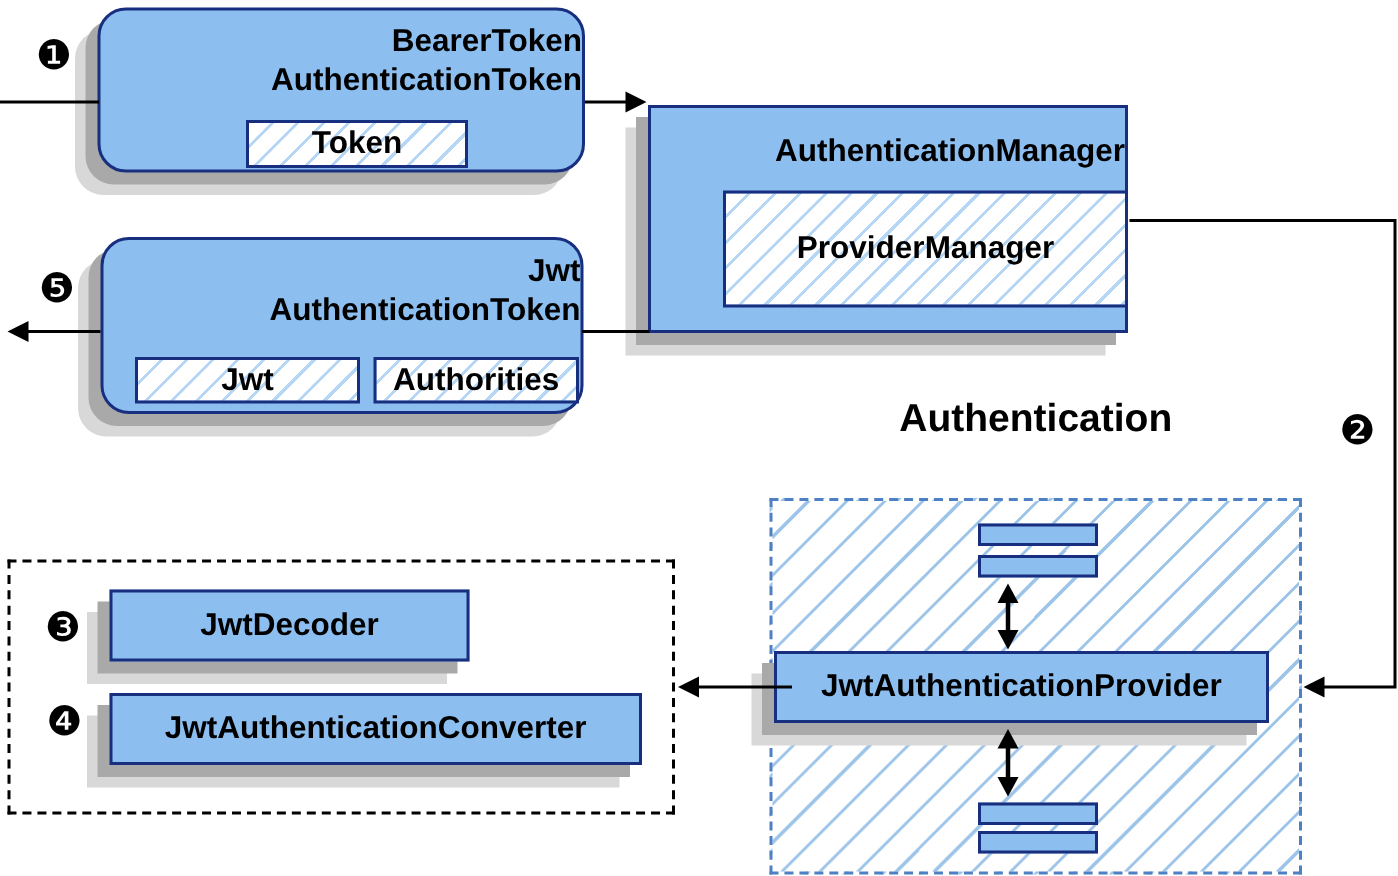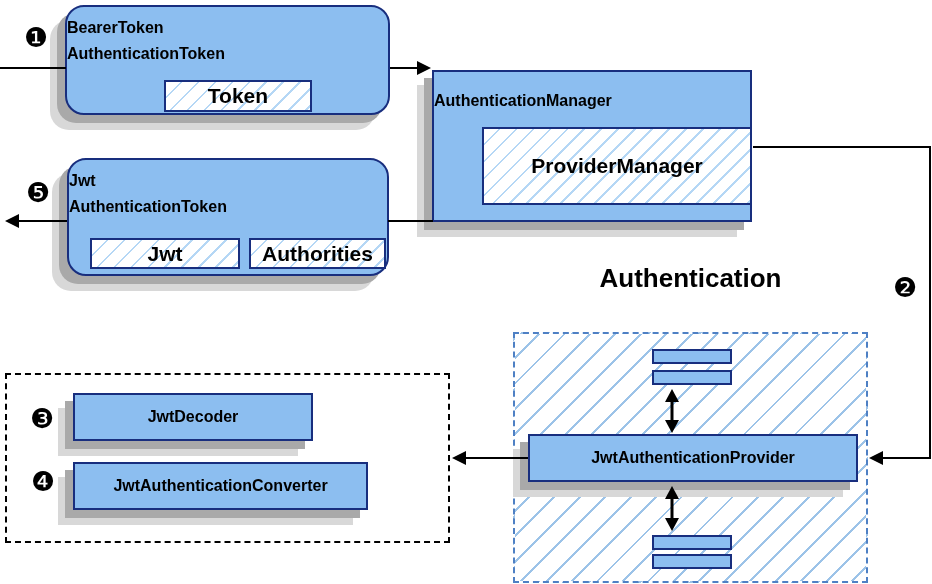--- a/index.html
+++ b/index.html
@@ -5,21 +5,21 @@
   html,body{margin:0;padding:0;background:#ffffff;}
   .canvas{
     position:relative;width:932px;height:584px;background:#ffffff;overflow:hidden;
     font-family:"Liberation Sans",sans-serif;color:var(--text_color,#000);
   }
   .node{
     position:absolute;box-sizing:border-box;
     background:var(--node_fill,#8CBEF0);
     border:2px solid var(--node_border,#182E7E);
     box-shadow:-8px 8px 0 0 var(--shadow_inner,#A9A9A9), -15px 15px 0 0 var(--shadow_outer,#D8D8D8);
-    text-align:left;font-weight:bold;font-size:16px;line-height:26px;
+    text-align:right;font-weight:bold;font-size:21px;line-height:26px;
   }
   .rounded{border-radius:19px;}
   .hatch-field{
     position:absolute;box-sizing:border-box;
     background:repeating-linear-gradient(135deg,#ffffff 0 10px,var(--hatch_line,#B5D7F5) 10px 12px);
     border:2px solid var(--node_border,#182E7E);
     display:flex;align-items:center;justify-content:center;
     font-weight:bold;font-size:21px;margin-left:12px;
   }
   .group-hatch{
@@ -89,29 +89,29 @@
     <div>Jwt</div>
     <div>AuthenticationToken</div>
   </div>
   <div class="hatch-field" style="left:78px;top:238px;width:150px;height:31px;">
     <span>Jwt</span>
   </div>
   <div class="hatch-field" style="left:237px;top:238px;width:137px;height:31px;">
     <span>Authorities</span>
   </div>
 
-  <div class="node flat-label" style="left:528px;top:434px;width:330px;height:48px;">
+  <div class="node flat-label" style="left:516px;top:434px;width:330px;height:48px;">
     <span>JwtAuthenticationProvider</span>
   </div>
 
   <div class="node flat-label" style="left:73px;top:393px;width:240px;height:48px;">
     <span>JwtDecoder</span>
   </div>
 
-  <div class="node flat-label" style="left:73px;top:462px;width:295px;height:48px;">
+  <div class="node flat-label" style="left:73px;top:462px;width:355px;height:48px;">
     <span>JwtAuthenticationConverter</span>
   </div>
 
   <svg class="wires" width="932" height="584" viewBox="0 0 932 584">
 
     <line class="cl" x1="0" y1="68" x2="66" y2="68"></line>
 
     <line class="cl" x1="390" y1="68" x2="418" y2="68"></line>
     <polygon class="ah" points="431,68 417,61 417,75"></polygon>
 

